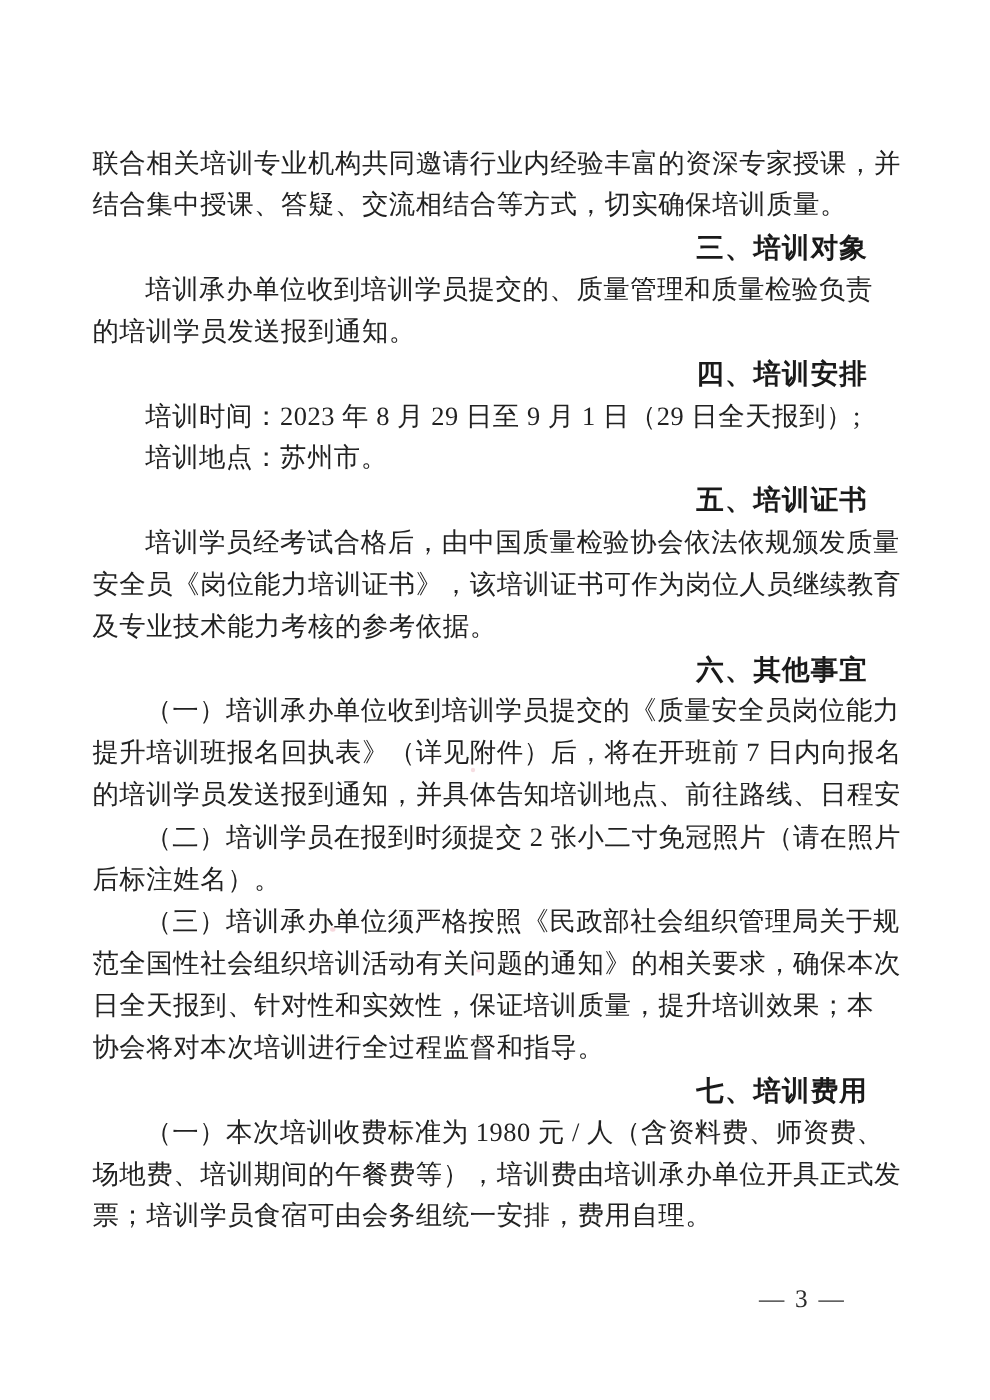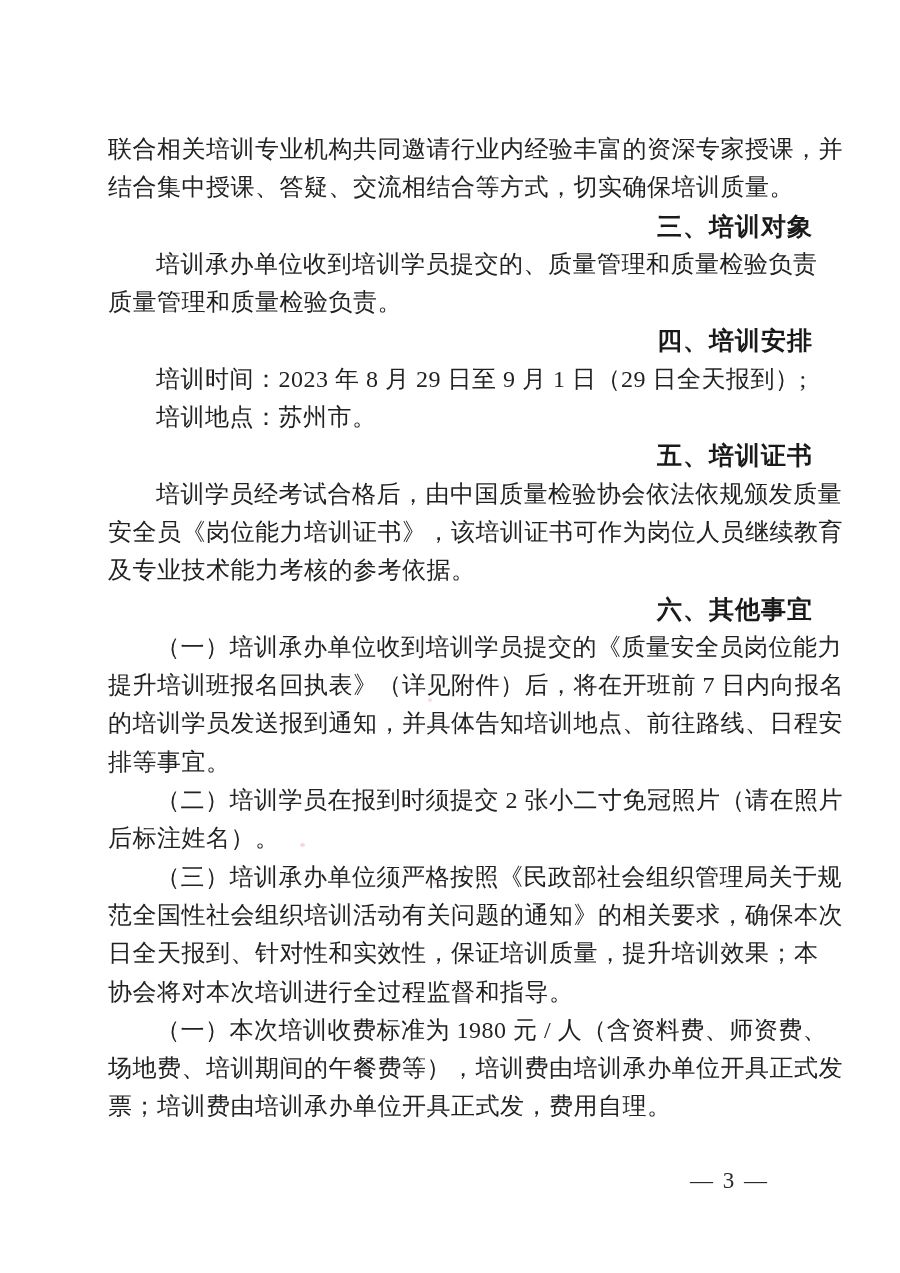--- a/index.html
+++ b/index.html
@@ -11,21 +11,21 @@
     position: relative;
     width: 900px;
     height: 1273px;
     background: #ffffff;
     overflow: hidden;
     font-family: "Liberation Serif", "DejaVu Serif", serif;
     color: #222222;
   }
   .content {
     position: absolute;
-    left: 108px;
+    left: 84px;
     top: 130px;
     width: 705px;
   }
   .line {
     height: 38.3px;
     line-height: 38.3px;
     font-size: 24px;
     white-space: nowrap;
     letter-spacing: 0.5px;
   }
@@ -65,40 +65,40 @@
 </style>
 </head>
 <body>
 
 <div class="page">
   <div class="content">
       <div class="line body">联合相关培训专业机构共同邀请行业内经验丰富的资深专家授课，并</div>
       <div class="line body">结合集中授课、答疑、交流相结合等方式，切实确保培训质量。</div>
       <div class="line heading">三、培训对象</div>
       <div class="line body-indent">培训承办单位收到培训学员提交的、质量管理和质量检验负责</div>
-      <div class="line body">质量管理和质量检验负责。</div>
+      <div class="line body">的培训学员发送报到通知。</div>
       <div class="line heading">四、培训安排</div>
       <div class="line body-indent">培训时间：2023 年 8 月 29 日至 9 月 1 日（29 日全天报到）;</div>
       <div class="line body-indent">培训地点：苏州市。</div>
       <div class="line heading">五、培训证书</div>
       <div class="line body-indent">培训学员经考试合格后，由中国质量检验协会依法依规颁发质量</div>
       <div class="line body">安全员《岗位能力培训证书》，该培训证书可作为岗位人员继续教育</div>
       <div class="line body">及专业技术能力考核的参考依据。</div>
       <div class="line heading">六、其他事宜</div>
       <div class="line body-indent">（一）培训承办单位收到培训学员提交的《质量安全员岗位能力</div>
       <div class="line body">提升培训班报名回执表》（详见附件）后，将在开班前 7 日内向报名</div>
       <div class="line body">的培训学员发送报到通知，并具体告知培训地点、前往路线、日程安</div>
-      <div class="line body">排等事宜。</div>
       <div class="line body-indent">（二）培训学员在报到时须提交 2 张小二寸免冠照片（请在照片</div>
       <div class="line body">后标注姓名）。</div>
       <div class="line body-indent">（三）培训承办单位须严格按照《民政部社会组织管理局关于规</div>
       <div class="line body">范全国性社会组织培训活动有关问题的通知》的相关要求，确保本次</div>
       <div class="line body">日全天报到、针对性和实效性，保证培训质量，提升培训效果；本</div>
       <div class="line body">协会将对本次培训进行全过程监督和指导。</div>
+      <div class="line heading">七、培训费用</div>
       <div class="line body-indent">（一）本次培训收费标准为 1980 元 / 人（含资料费、师资费、</div>
       <div class="line body">场地费、培训期间的午餐费等），培训费由培训承办单位开具正式发</div>
-      <div class="line body">票；培训费由培训承办单位开具正式发，费用自理。</div>
+      <div class="line body">票；培训学员食宿可由会务组统一安排，费用自理。</div>
     </div>
   <div class="page-number">— 3 —</div>
   <div class="speck s1"></div>
   <div class="speck s2"></div>
   <div class="speck s3"></div>
 </div>
 
 </body></html>

